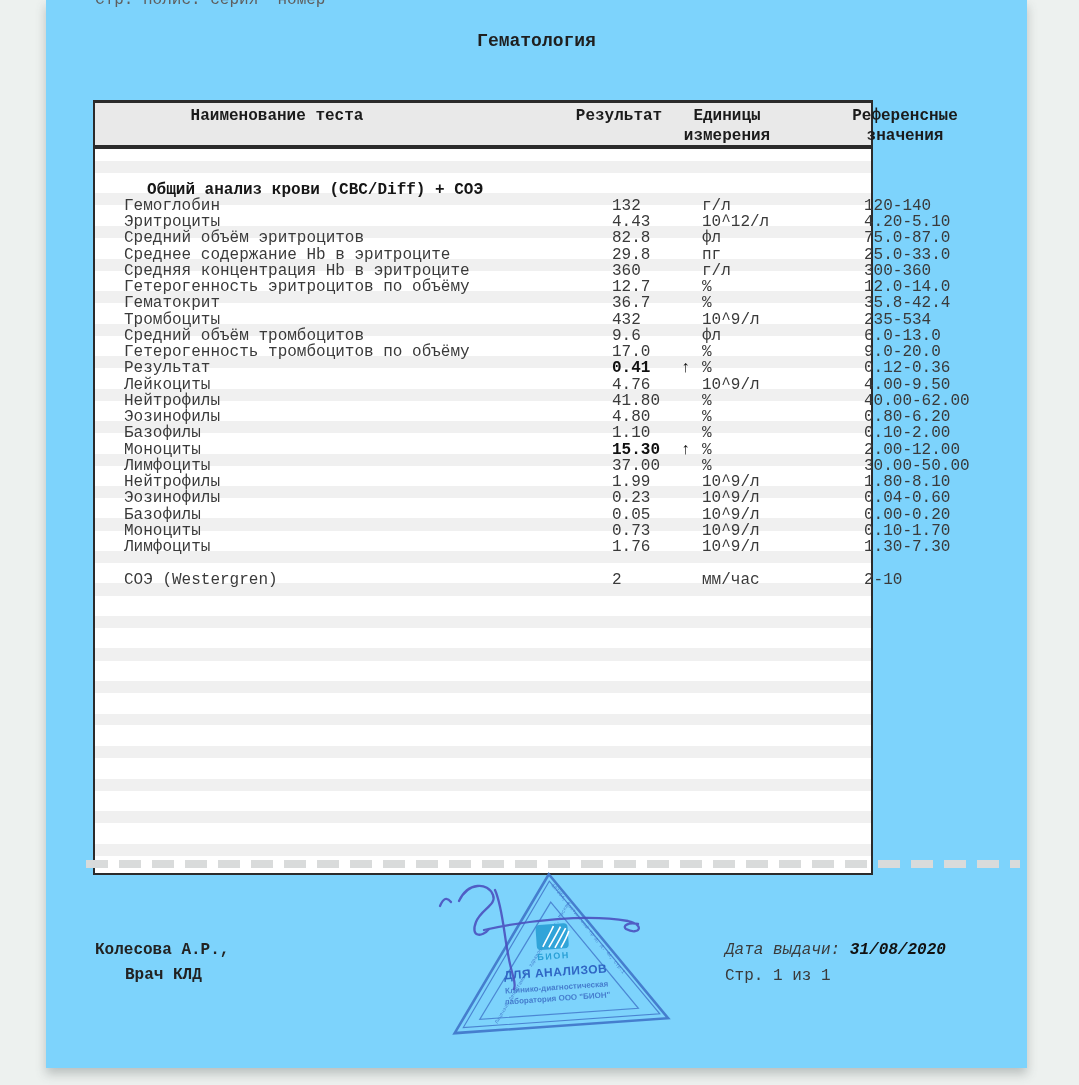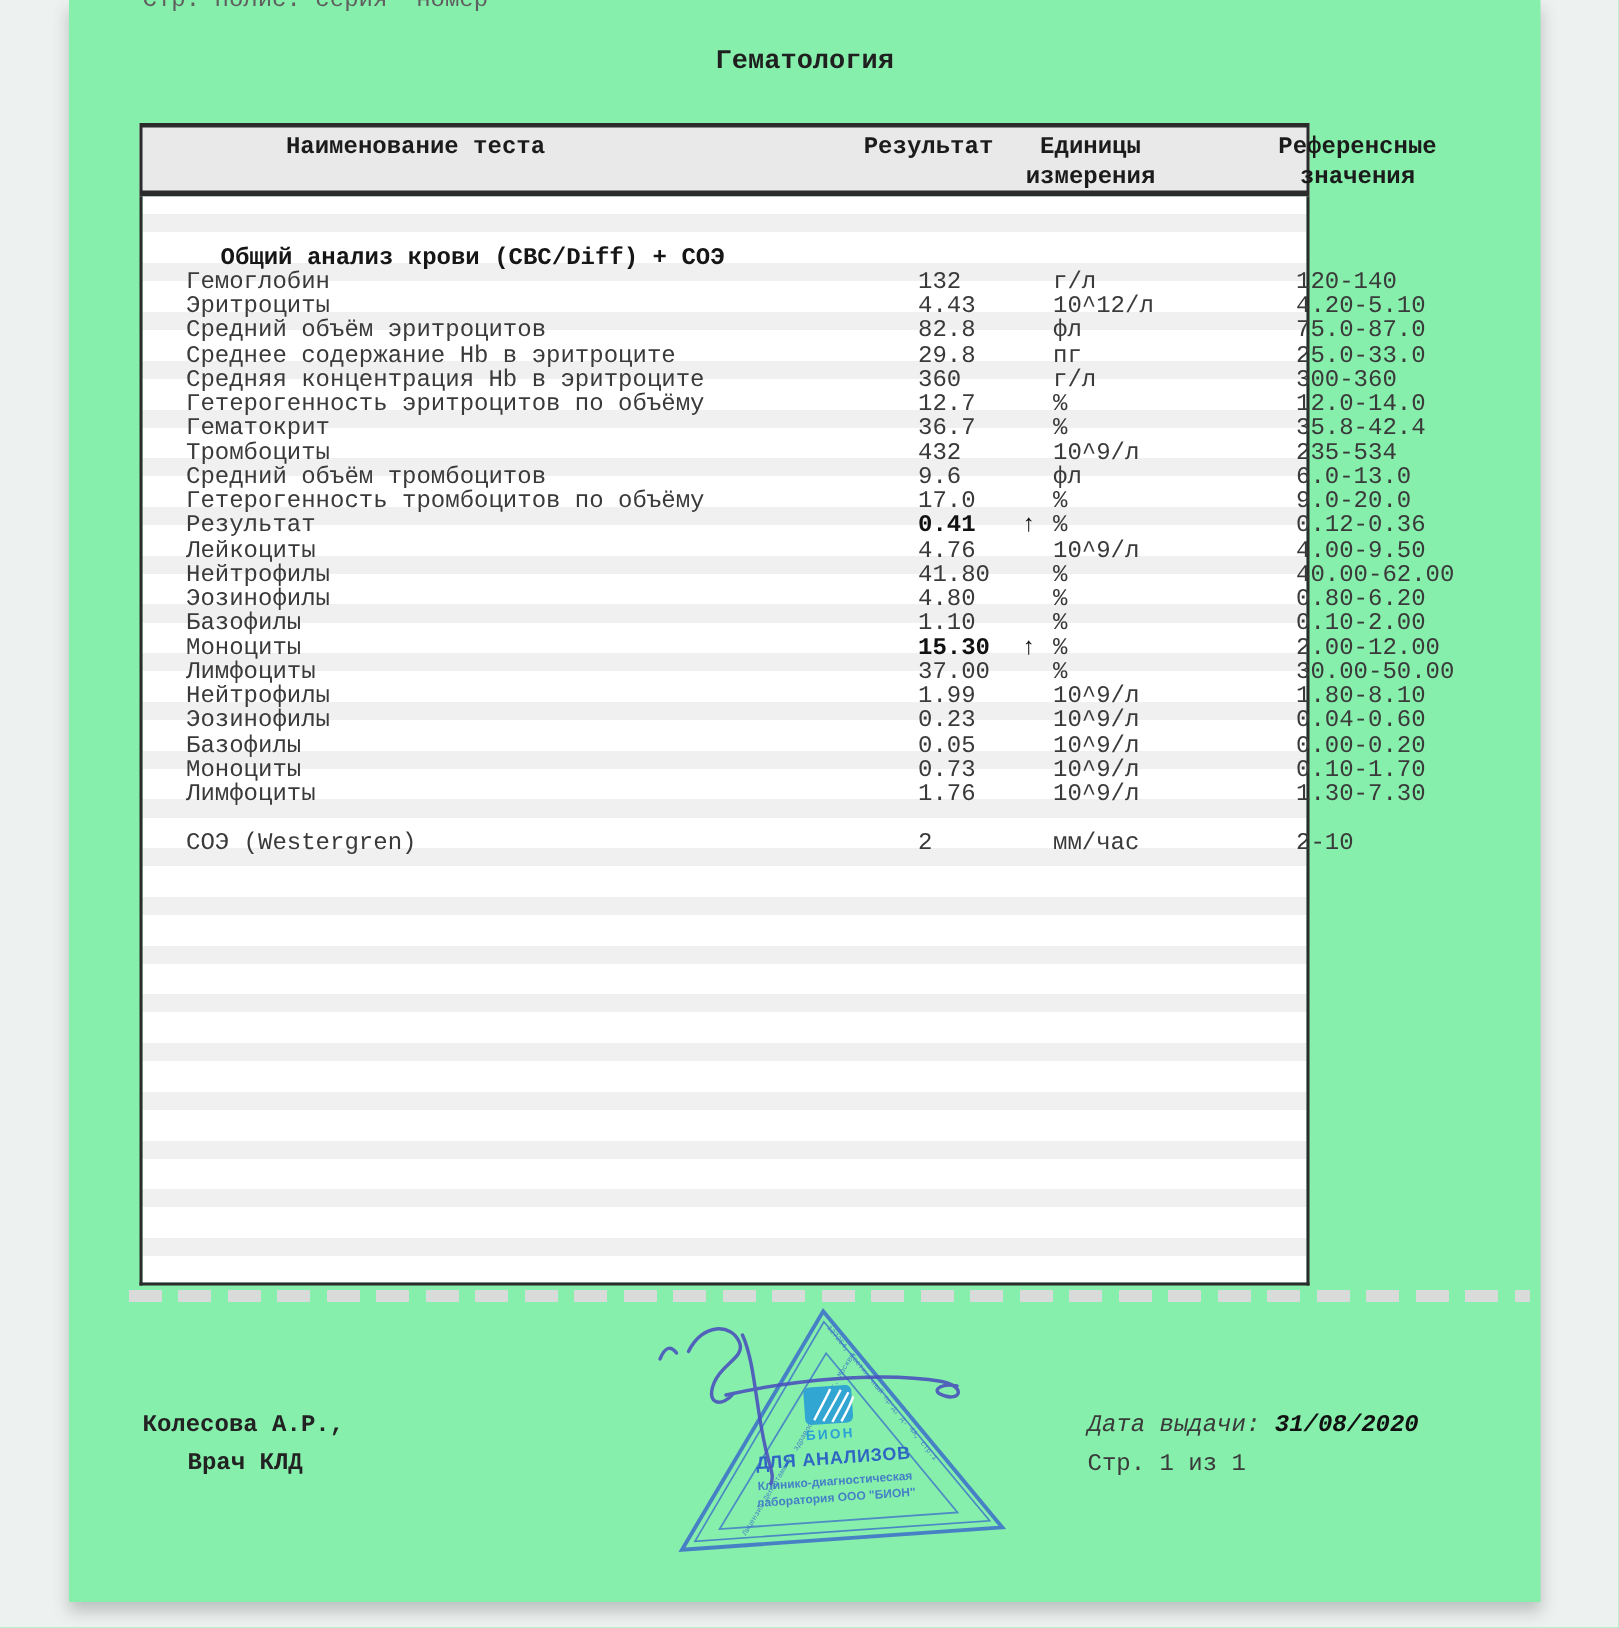--- a/index.html
+++ b/index.html
@@ -4,32 +4,32 @@
 <style>
   html,body { margin:0; padding:0; }
   body {
     width:1079px; height:1085px; overflow:hidden;
     background:#edf1ef;
     font-family:"Liberation Mono","DejaVu Sans Mono",monospace;
     position:relative;
   }
   .sheet {
     position:absolute; left:46px; top:0; width:981px; height:1068px;
-    background:#86efac; overflow:hidden;
+    background:#7dd3fc; overflow:hidden;
     box-shadow:0 6px 10px rgba(70,80,80,.30);
   }
   .top-clip {
     position:absolute; left:49px; top:-9px;
     font-size:16px; color:#5f5f5f; white-space:pre;
   }
   .doc-title {
     position:absolute; left:0; top:31px; width:100%;
     text-align:center; font-size:18px; font-weight:bold; color:#1f1f1f;
   }
-  .tbl { position:absolute; left:47px; top:82px; width:780px; }
+  .tbl { position:absolute; left:47px; top:100px; width:780px; }
   .thead {
     box-sizing:border-box; position:relative; height:49px;
     background:#e9e9e9;
     border:2px solid #2b2b2b; border-top-width:3px; border-bottom-width:4px;
   }
   .th {
     position:absolute; transform:translateX(-50%);
     font-size:16px; font-weight:bold; color:#1b1b1b; white-space:nowrap;
     line-height:18px;
   }

